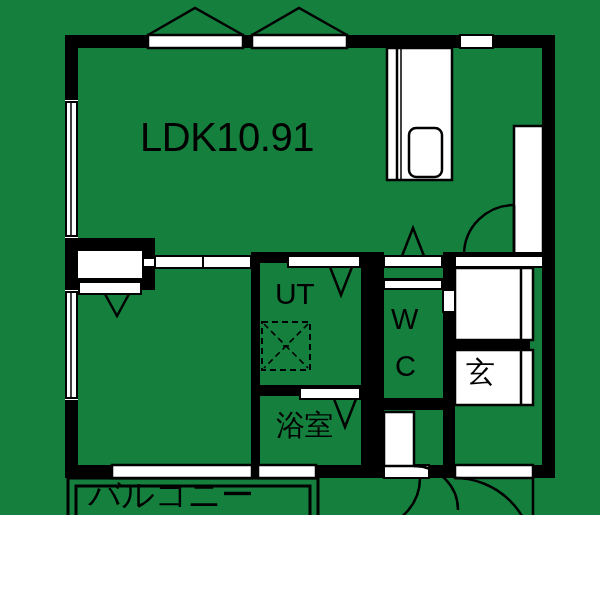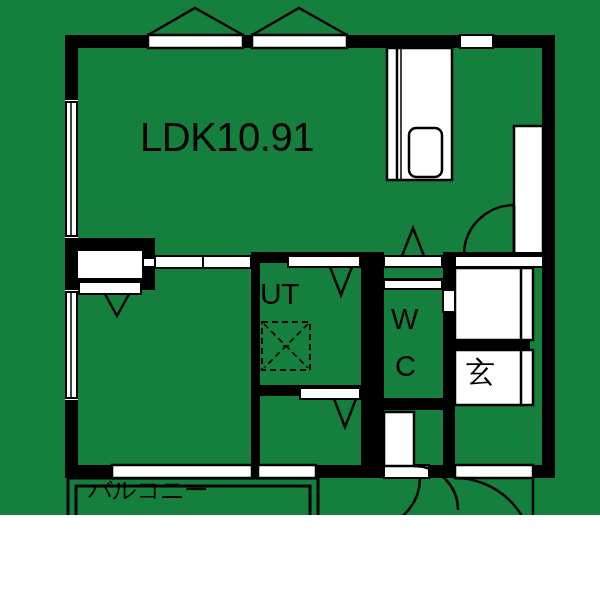--- a/index.html
+++ b/index.html
@@ -37,21 +37,21 @@
     left: 140px;
     top: 117px;
   }
   .lbl-yo {
     font-size: 37px;
     left: 97px;
     top: 358px;
   }
   .lbl-ut {
     font-size: 30px;
-    left: 260px;
+    left: 275px;
     top: 279px;
   }
   .lbl-wc-w {
     font-size: 29px;
     left: 391px;
     top: 305px;
   }
   .lbl-wc-c {
     font-size: 29px;
     left: 395px;
@@ -61,21 +61,21 @@
     font-size: 29px;
     left: 276px;
     top: 411px;
   }
   .lbl-gen {
     font-size: 29px;
     left: 466px;
     top: 358px;
   }
   .lbl-balcony {
-    font-size: 24px;
+    font-size: 33px;
     left: 88px;
     top: 478px;
   }
 </style>
 </head>
 <body>
 
 <div id="plan-root">
 
   <svg id="plan-svg" viewBox="0 0 600 600">
@@ -243,16 +243,17 @@
       <rect x="112" y="465" width="140" height="13" fill="#fff" stroke="#000" stroke-width="2.5"></rect>
       <rect x="258" y="465" width="58" height="13" fill="#fff" stroke="#000" stroke-width="2.5"></rect>
     </g>
 
   </svg>
 
   <div class="room-label lbl-ldk">LDK10.91</div>
   <div class="room-label lbl-ut">UT</div>
   <div class="room-label lbl-wc-w">W</div>
   <div class="room-label lbl-wc-c">C</div>
+  <div class="room-label lbl-bath">浴室</div>
   <div class="room-label lbl-gen">玄</div>
   <div class="room-label lbl-balcony">バルコニー</div>
 
 </div>
 
 </body></html>

